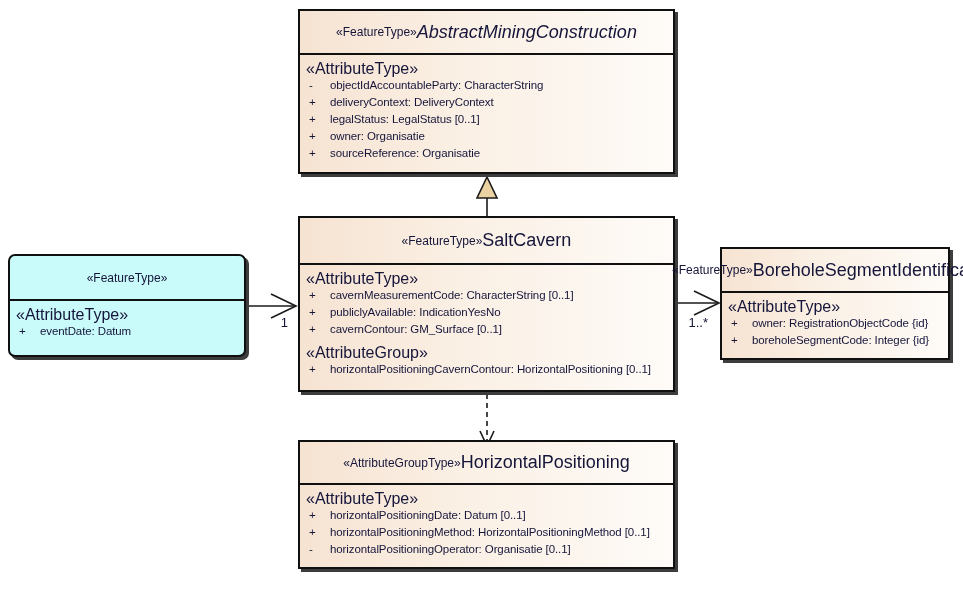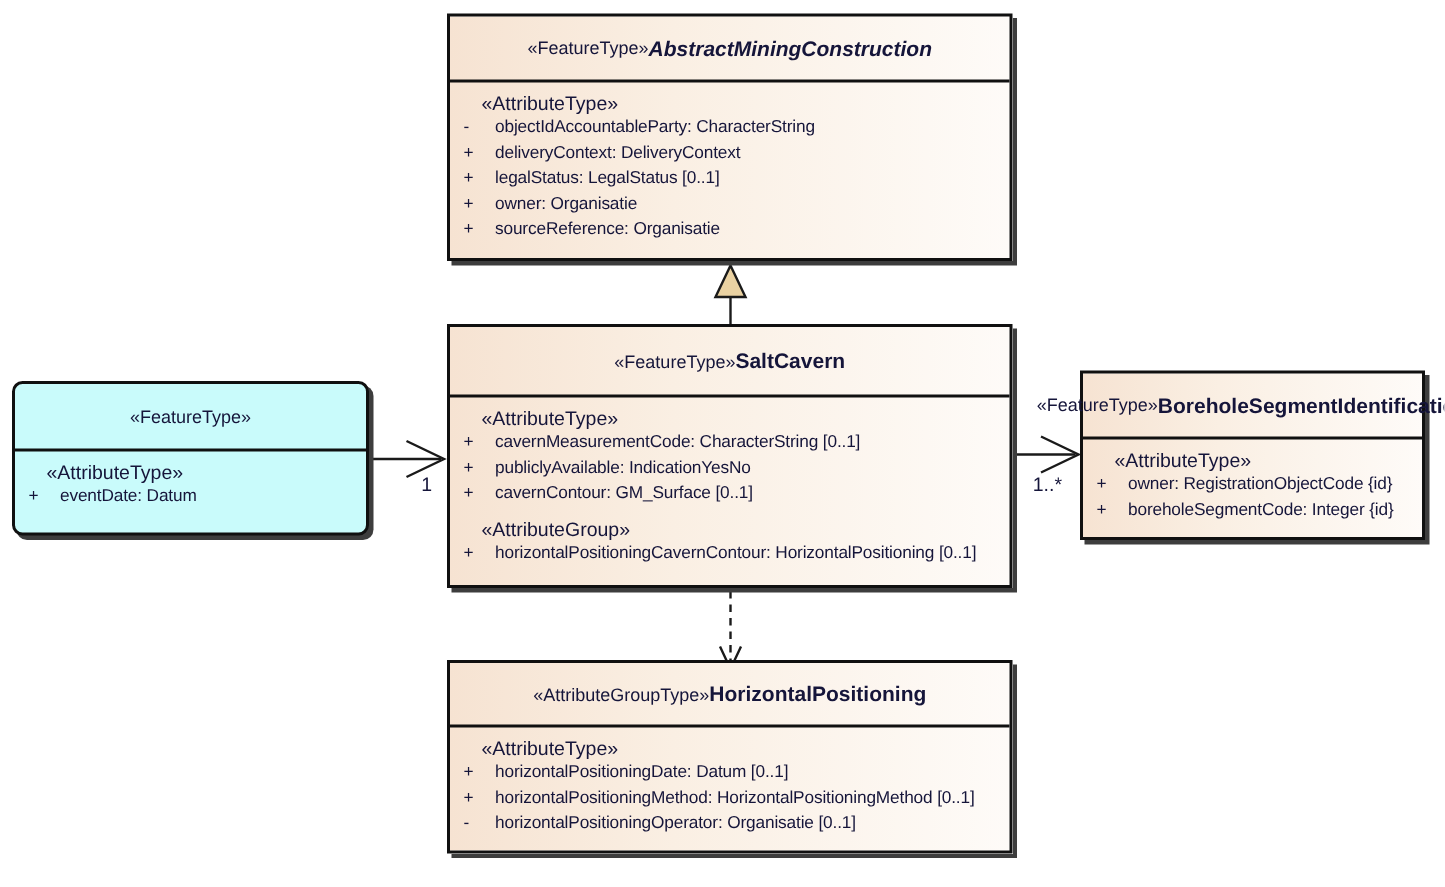--- a/index.html
+++ b/index.html
@@ -14,24 +14,24 @@
     box-sizing:border-box;
     color:#15153A;
   }
   .fill-peach{background:linear-gradient(90deg,#F6E3D2 0%,#FAEFE3 40%,#FEFBF8 100%);}
   .fill-cyan{background:#C9FBFB;border-radius:7px;}
   .hdr{
     display:flex;flex-direction:row;justify-content:center;align-items:center;
     border-bottom:2px solid #101010;box-sizing:border-box;
   }
   .stereo{font-size:12px;line-height:16px;white-space:nowrap;}
-  .cname{font-size:14px;font-weight:bold;line-height:17px;white-space:nowrap;}
+  .cname{font-size:18px;font-weight:normal;line-height:17px;white-space:nowrap;}
   .cname.it{font-style:italic;}
   .body{padding-top:5px;}
-  .sec-stereo{font-size:13px;line-height:17px;padding-left:21px;white-space:nowrap;}
+  .sec-stereo{font-size:16px;line-height:17px;padding-left:6px;white-space:nowrap;}
   .sec-stereo.gap{margin-top:6px;}
   .attr-row{display:flex;line-height:17px;font-size:11.5px;letter-spacing:-0.1px;white-space:nowrap;}
   .vis{width:21px;padding-left:9px;flex:0 0 auto;}
   .atext{flex:0 0 auto;}
   svg.connectors{position:absolute;left:0;top:0;pointer-events:none;}
   svg .edge{stroke:#1a1a1a;stroke-width:1.6;fill:none;}
   svg .dashed{stroke-dasharray:5 4;}
   svg text{font-family:"Liberation Sans",sans-serif;font-size:13px;fill:#15153A;}
 </style>
 </head>

